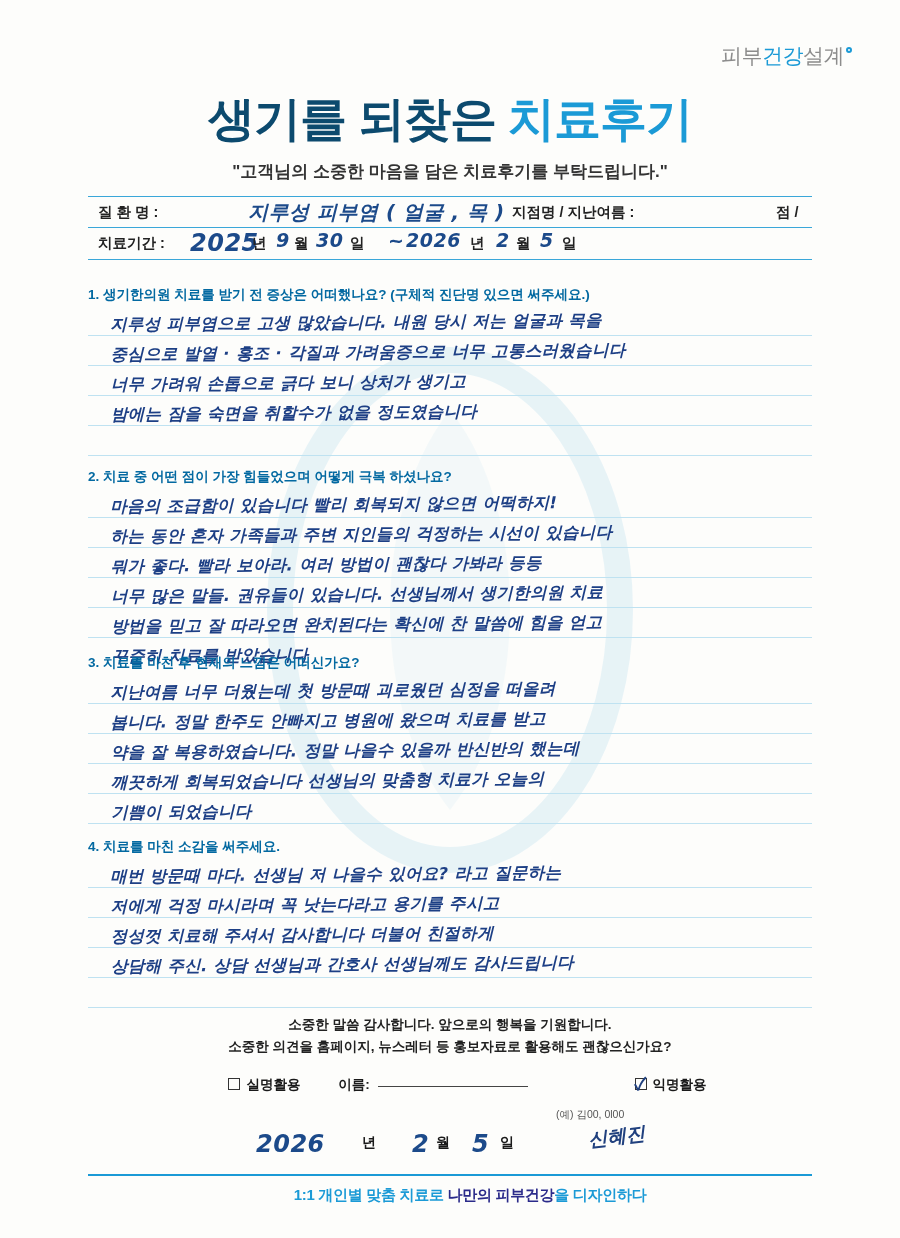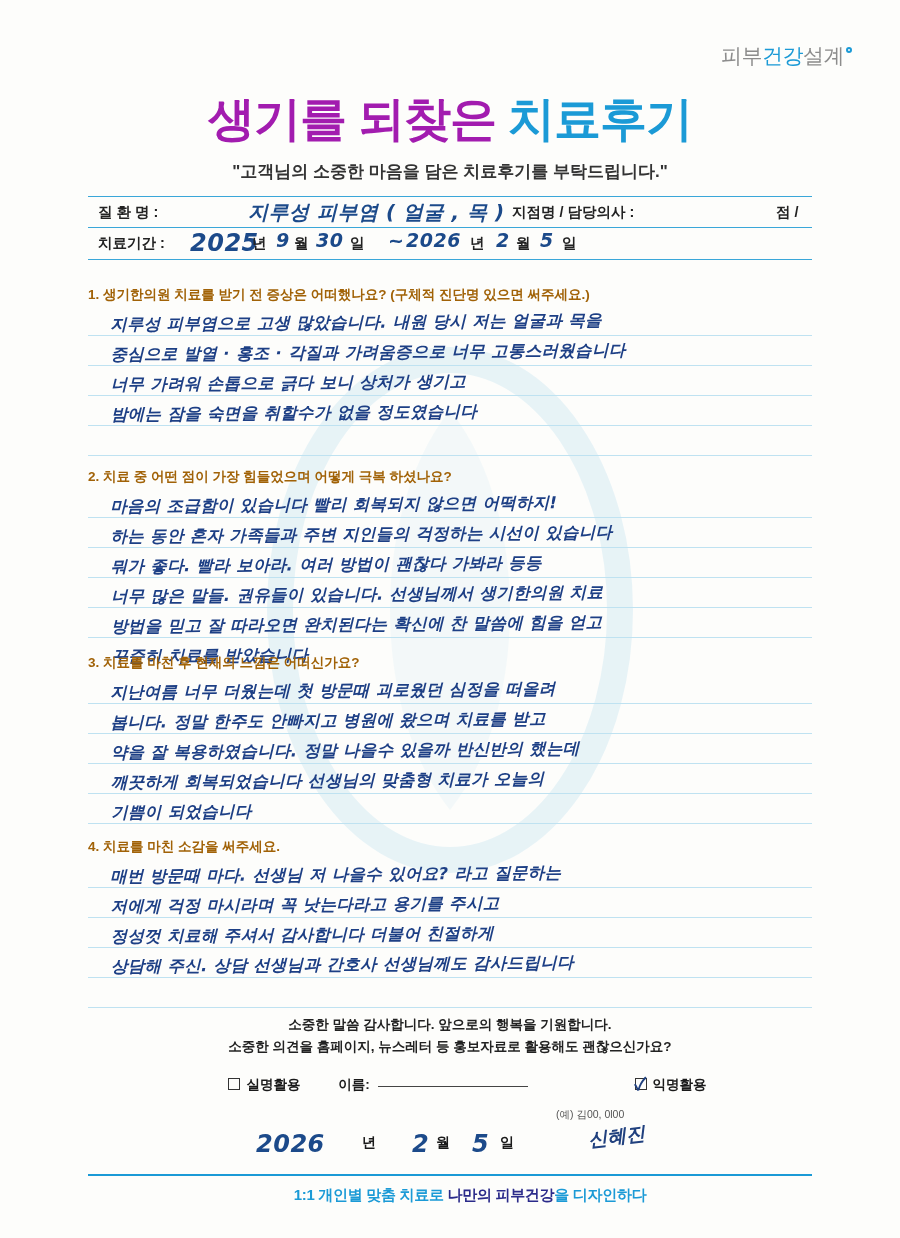--- a/index.html
+++ b/index.html
@@ -54,21 +54,21 @@
 
   .main-title {
     position: absolute;
     left: 0; right: 0; top: 88px;
     text-align: center;
     font-size: 47px;
     font-weight: bold;
     letter-spacing: -1px;
     white-space: nowrap;
   }
-  .main-title .grey { color: #a21caf; }
+  .main-title .grey { color: #0c4a6e; }
   .main-title .blue { color: #1b9ad6; }
 
   .subtitle {
     position: absolute;
     left: 0; right: 0; top: 160px;
     text-align: center;
     font-size: 17px;
     font-weight: bold;
     color: #333;
   }
@@ -107,21 +107,21 @@
     white-space: nowrap;
     letter-spacing: 0.5px;
   }
 
   
   .q {
     position: absolute;
     left: 88px;
     font-size: 13.5px;
     font-weight: bold;
-    color: #a16207;
+    color: #0369a1;
     white-space: nowrap;
   }
   .q1 { top: 286px; }
   .q2 { top: 468px; }
   .q3 { top: 654px; }
   .q4 { top: 838px; }
 
   
   .lines {
     position: absolute;
@@ -275,21 +275,21 @@
 
   <div class="main-title">
     <span class="grey">생기를 되찾은 </span><span class="blue">치료후기</span>
   </div>
   <div class="subtitle">"고객님의 소중한 마음을 담은 치료후기를 부탁드립니다."</div>
 
   <div class="info-block">
     <div class="info-row">
       <span class="lbl l1">질 환 명 :</span>
       <span class="hw" style="left:160px; top:2px; font-size:20px;">지루성 피부염 ( 얼굴 , 목 )</span>
-      <span class="lbl l2">지점명 / 담당의사 :</span>
+      <span class="lbl l2">지점명 / 지난여름 :</span>
       <span class="lbl l3">점 /</span>
     </div>
     <div class="info-row">
       <span class="lbl l4">치료기간 :</span>
       <span class="hw" style="left:102px; top:1px; font-size:24px;">2025</span>
       <span class="lbl" style="left:164px;">년</span>
       <span class="hw" style="left:188px; top:1px; font-size:19px;">9</span>
       <span class="lbl" style="left:206px;">월</span>
       <span class="hw" style="left:228px; top:1px; font-size:19px;">30</span>
       <span class="lbl" style="left:262px;">일</span>

